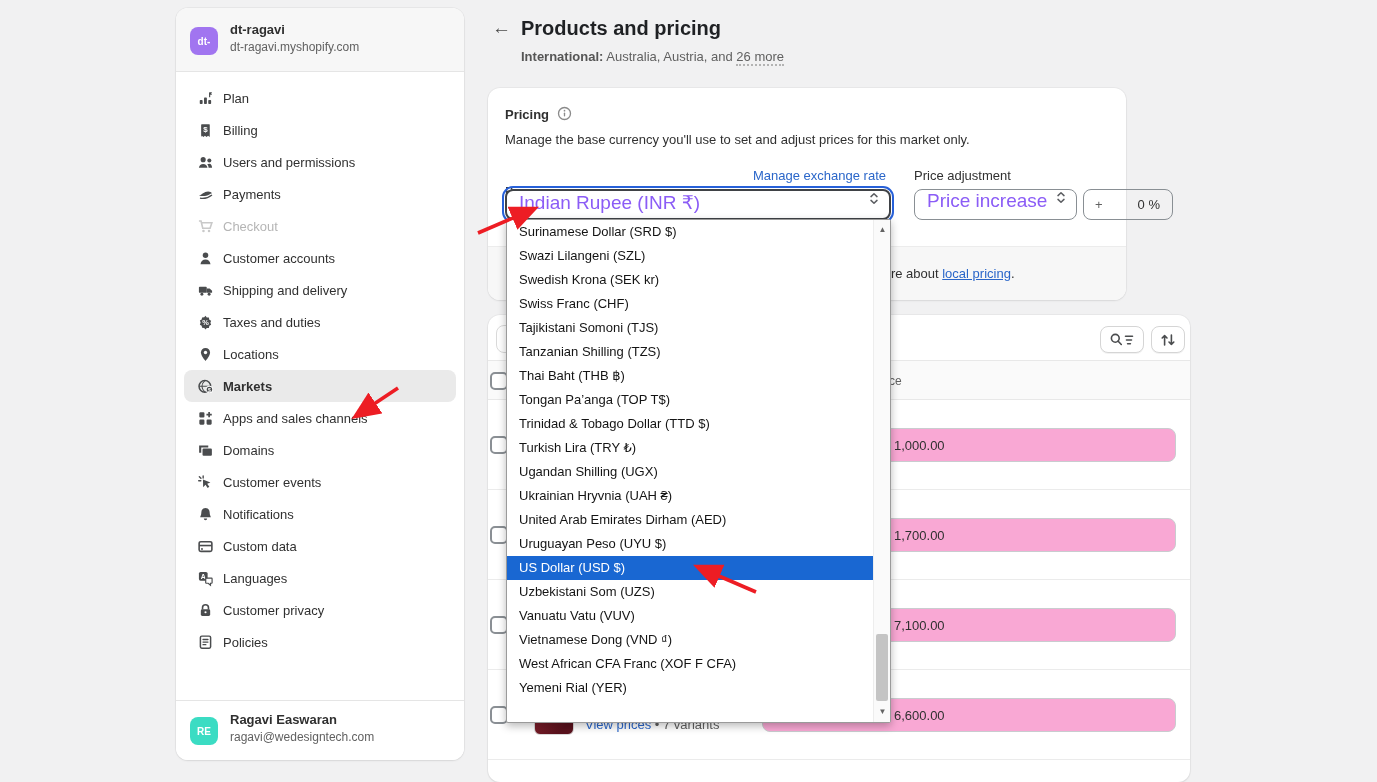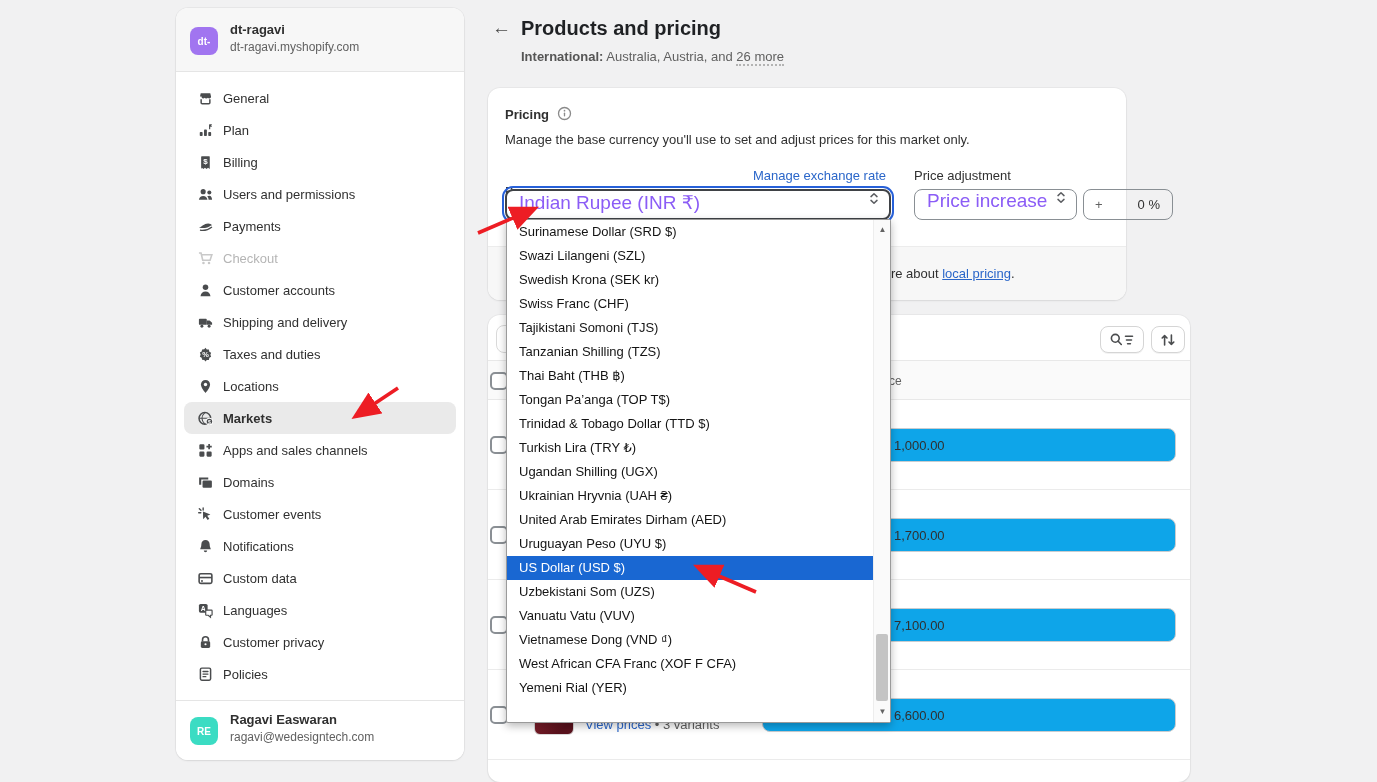--- a/index.html
+++ b/index.html
@@ -76,21 +76,21 @@
   .btn-sort { left:663px; width:34px; }
   .phead { position:absolute; left:0; right:0; top:45px; height:40px; background:#fafafa;
            border-top:1px solid #e8e8e8; border-bottom:1px solid #e8e8e8; }
   .phead .col-label { position:absolute; left:357px; top:13px; font-size:12px; color:#616161; white-space:nowrap; }
   .checkbox { position:absolute; left:2px; width:18px; height:18px; border:2px solid #8a8f94; border-radius:5px; background:#fff; cursor:pointer; }
   .phead .checkbox { top:11px; }
   .prows { position:absolute; left:0; right:0; top:85px; }
   .prow { position:relative; height:90px; border-bottom:1px solid #ebebeb; }
   .prow .checkbox { top:36px; }
   .price-input { position:absolute; left:274px; top:28px; width:414px; height:34px; border-radius:8px;
-                 background:#0ea5e9; border:1px solid #c9cccf; font-size:13px; color:#303030;
+                 background:#f9a8d4; border:1px solid #c9cccf; font-size:13px; color:#303030;
                  display:flex; align-items:center; }
   .price-input .pval { padding-left:131px; }
   .pthumb { position:absolute; left:46px; top:25px; width:40px; height:40px; border-radius:6px;
             border:1px solid #d9d9d9; background:linear-gradient(140deg,#8e2430 20%,#5a121d 80%); }
   .pmeta { position:absolute; left:97px; top:47px; font-size:13px; white-space:nowrap; }
   .pmeta .plink { color:#2a66c9; cursor:pointer; }
   .pmeta .psep, .pmeta .pvar { color:#616161; }
 
   
   .dropdown { position:absolute; left:506px; top:219px; width:385px; height:504px; background:#fff;
@@ -113,29 +113,20 @@
 
 <div class="canvas">
 
   <aside class="sidebar">
     <div class="store-header">
       <div class="avatar" id="store-avatar" style="background: rgb(161, 117, 240);">dt-</div>
       <div class="store-name">dt-ragavi</div>
       <div class="store-domain">dt-ragavi.myshopify.com</div>
     </div>
     <nav class="side-menu" id="side-menu">
-        <div class="side-item">
-          <span class="sicon">
-            <svg viewBox="0 0 16 16" width="17" height="17" fill="currentColor">
-              <path d="M2.8 6.2 3.5 3h9l.7 3.2c.2.8-.6 1.7-1.5 1.7-.7 0-1.2-.4-1.4-.7-.3.4-.9.7-1.6.7s-1.3-.3-1.6-.7c-.2.3-.7.7-1.4.7-.9 0-1.6-.9-1.4-1.7z"></path>
-              <path d="M3.9 8.7V12c0 .6.4 1 1 1h6.2c.6 0 1-.4 1-1V8.7" fill="none" stroke="currentColor" stroke-width="1.4"></path>
-            </svg>
-          </span>
-          <span class="slabel">General</span>
-        </div>
         <div class="side-item">
           <span class="sicon">
             <svg viewBox="0 0 16 16" width="17" height="17" fill="currentColor">
               <rect x="2.6" y="9.4" width="2.7" height="3.8" rx=".7"></rect>
               <rect x="6.6" y="7" width="2.7" height="6.2" rx=".7"></rect>
               <rect x="10.6" y="9.4" width="2.7" height="3.8" rx=".7"></rect>
               <path d="M11.9 6.8V2.3" stroke="currentColor" stroke-width="1.1" fill="none"></path>
               <path d="M11.9 2.2h2.3l-.8 1.1.8 1.1h-2.3z"></path>
             </svg>
           </span>
@@ -400,21 +391,21 @@
         </div>
         <div class="prow">
           <div class="checkbox"></div>
           <div class="price-input">
             <span class="pval">7,100.00</span>
           </div>
         </div>
         <div class="prow">
           <div class="checkbox"></div>
           <div class="pthumb"></div>
-          <div class="pmeta"><span class="plink">View prices</span><span class="psep"> • </span><span class="pvar">3 variants</span></div>
+          <div class="pmeta"><span class="plink">View prices</span><span class="psep"> • </span><span class="pvar">7 variants</span></div>
           <div class="price-input">
             <span class="pval">6,600.00</span>
           </div>
         </div>
       </div>
   </section>
 
   <div class="dropdown">
     <div class="opts" id="dd-opts">
         <div class="opt">Surinamese Dollar (SRD $)</div>

